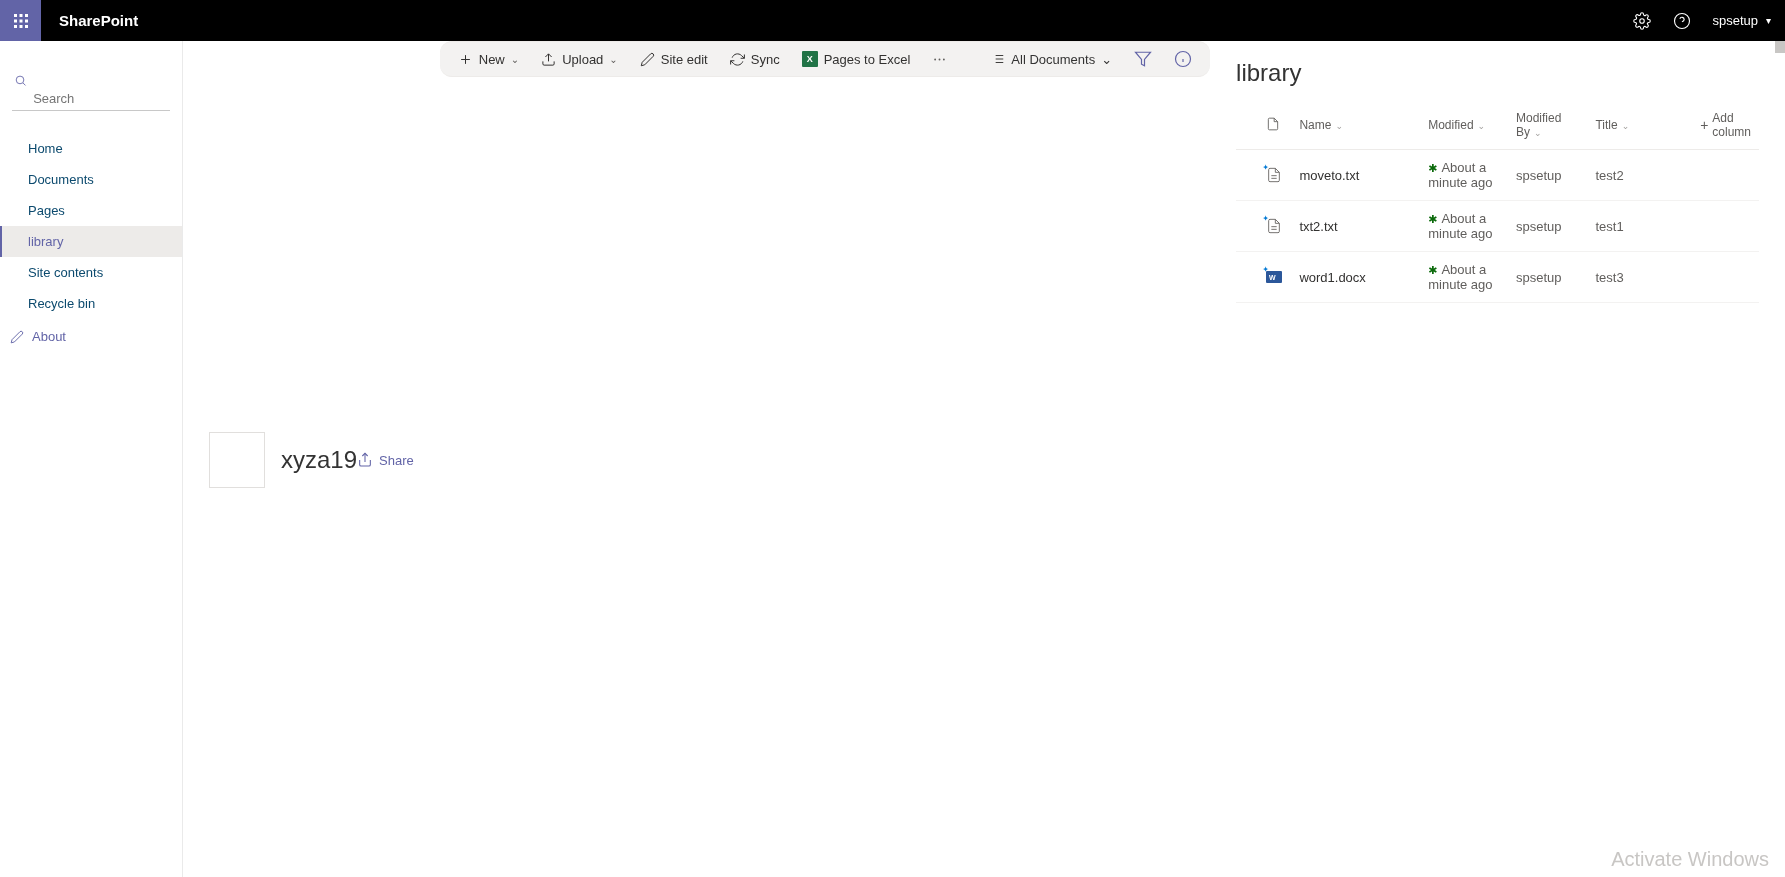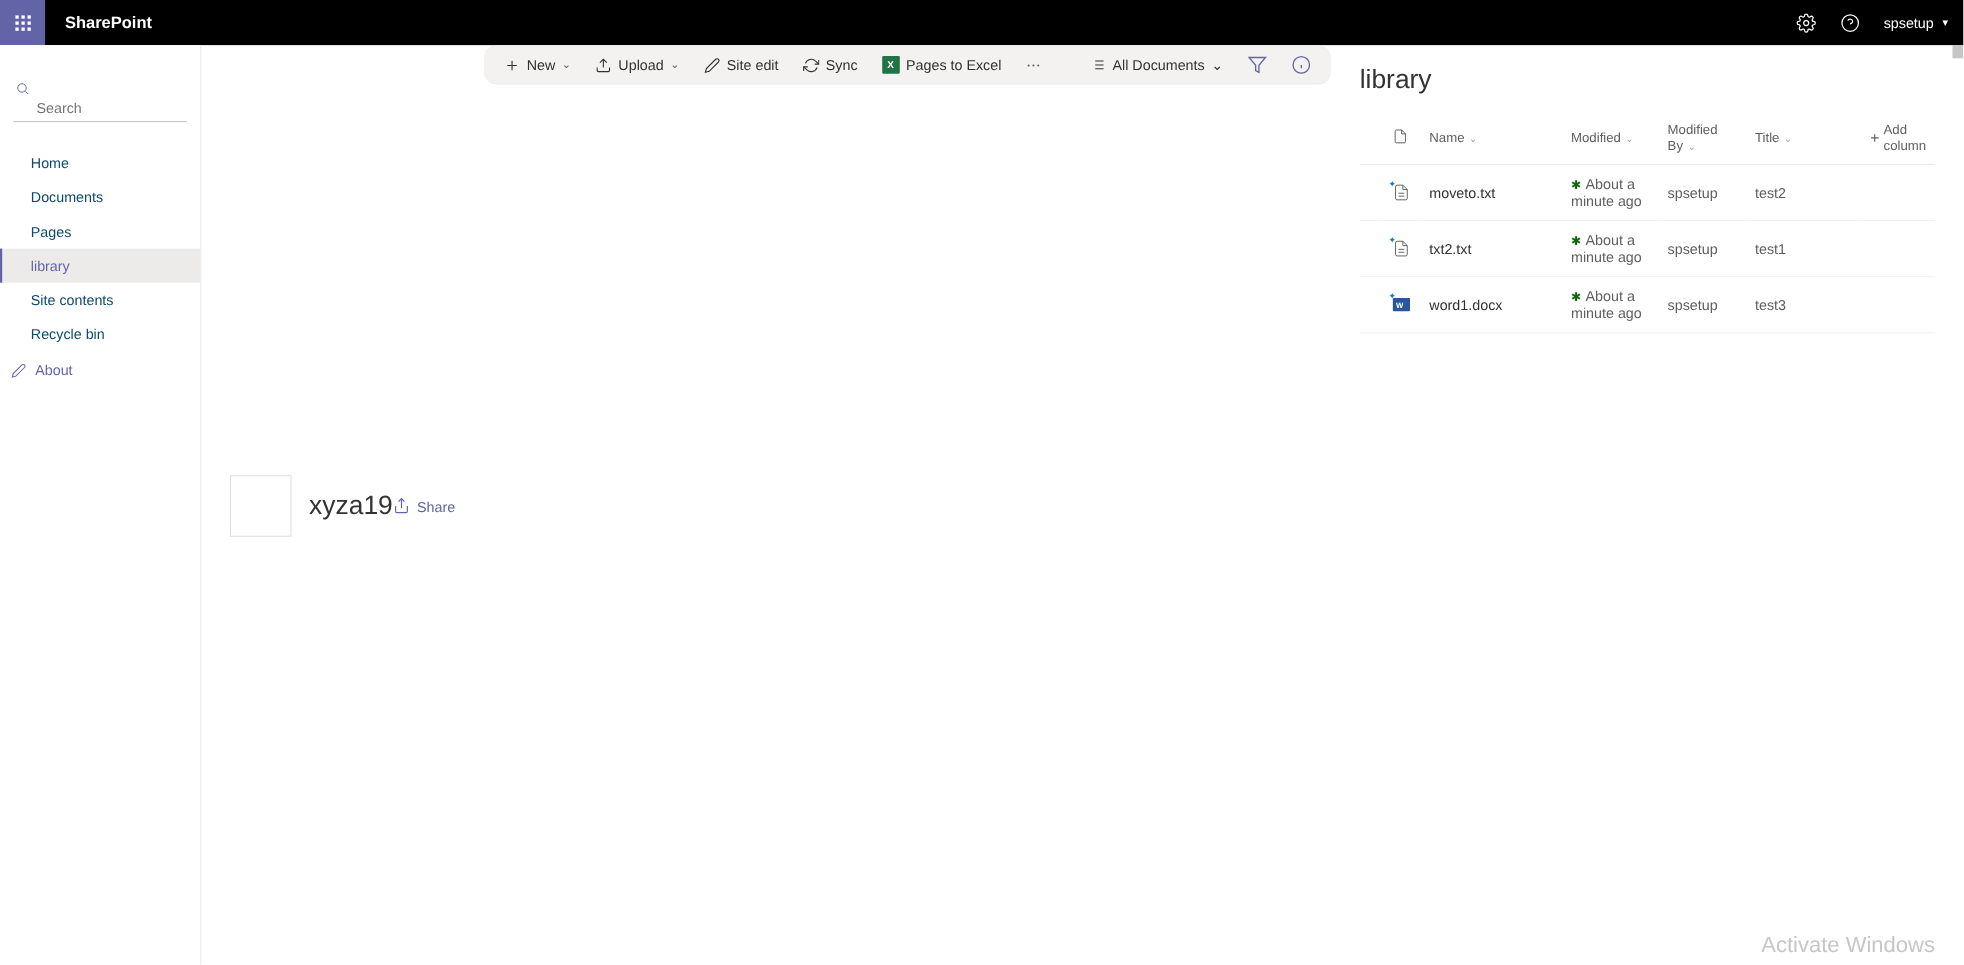--- a/index.html
+++ b/index.html
@@ -67,21 +67,21 @@
 .file-ico svg { width: 16px; height: 16px; }
 .file-ico.txt svg { stroke: #605e5c; fill: none; stroke-width: 1.3; }
 .file-ico.docx svg rect { fill: #2b579a; }
 .file-ico.docx svg text { fill: #fff; font-size: 7px; font-weight: 700; }
 .newbadge { position: absolute; top: -4px; left: -4px; font-size: 8px; color: #0078d4; }
 .fname { color: #323130; cursor: pointer; }
 .star { color: #0b6a0b; font-size: 11px; margin-right: 4px; }
 .addcol { color: #605e5c; font-size: 12px; cursor: pointer; display: inline-flex; align-items: center; gap: 4px; }
 .addcol .plus { font-size: 14px; }
 
-.watermark { position: fixed; right: 26px; bottom: 6px; color: #c8c6c4; font-size: 20px; font-weight: 300; pointer-events: none; }
+.watermark { position: fixed; right: 16px; bottom: 6px; color: #c8c6c4; font-size: 20px; font-weight: 300; pointer-events: none; }
 .scroll-ind { position: absolute; right: 0; top: 0; width: 10px; height: 12px; background: #c8c6c4; }
 </style>
 </head>
 <body>
 
 <div class="topbar">
   <div class="waffle">
     <svg viewBox="0 0 16 16">
         <rect x="1" y="1" width="3" height="3"></rect>
         <rect x="6.5" y="1" width="3" height="3"></rect>

